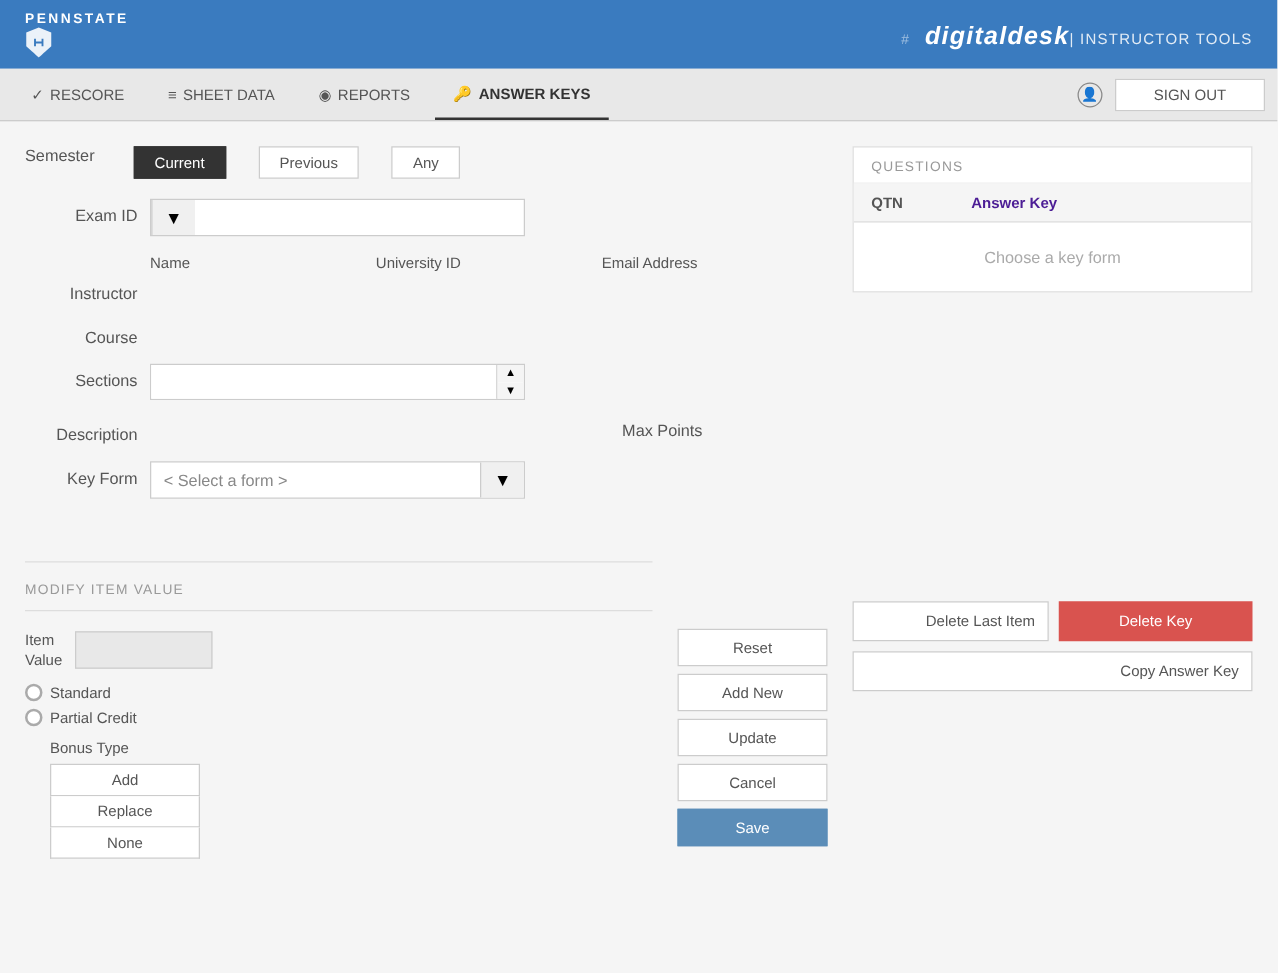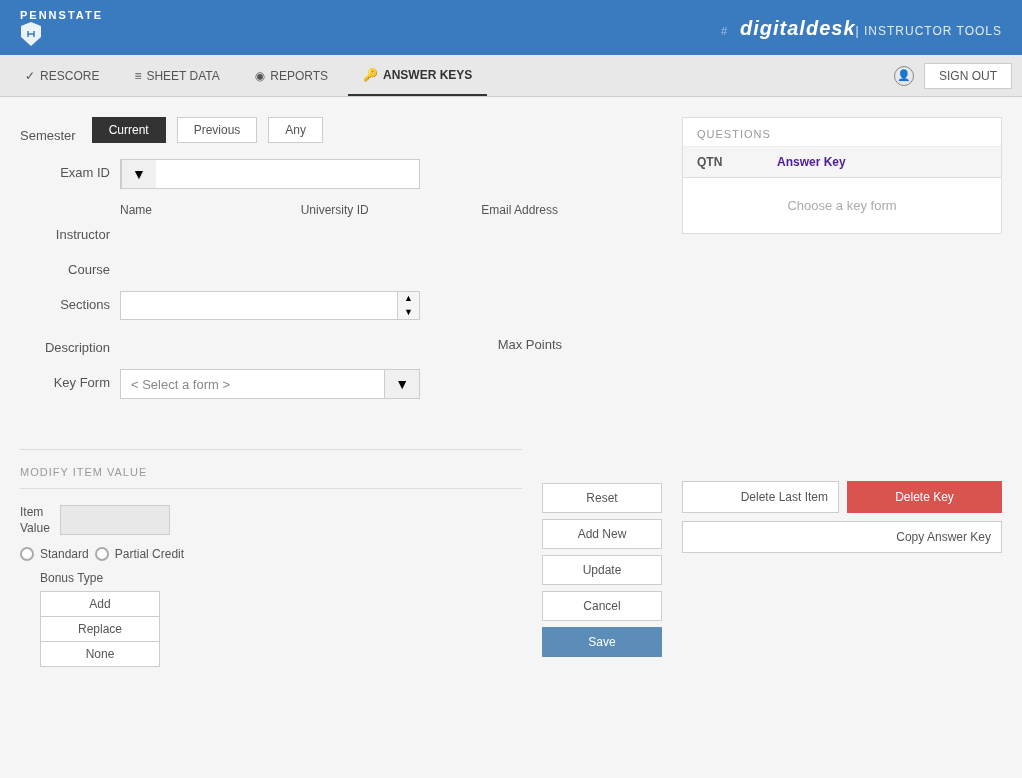--- a/index.html
+++ b/index.html
@@ -40,39 +40,39 @@
       color: #555;
       border: none;
       background: none;
       text-transform: uppercase;
     }
     .nav-tab.active { color: #333; font-weight: bold; border-bottom: 2px solid #333; }
     .nav-right { display: flex; align-items: center; gap: 10px; }
     .sign-out-btn {
       border: 1px solid #ccc;
       background: white;
-      padding: 5px 14px;
+      padding: 5px 30px;
       cursor: pointer;
       font-size: 12px;
       color: #555;
     }
 
     
     .main-content {
       display: flex;
       gap: 0;
       padding: 20px;
       gap: 20px;
     }
 
     .left-panel { flex: 1; }
     .right-panel { width: 320px; }
 
     
-    .semester-row { display: flex; align-items: flex-end; gap: 11px; margin-bottom: 16px; }
+    .semester-row { display: flex; align-items: flex-start; gap: 26px; margin-bottom: 16px; }
     .semester-label { font-size: 13px; color: #555; margin-right: 5px; }
     .semester-btn {
       padding: 5px 16px;
       border: 1px solid #ccc;
       background: white;
       cursor: pointer;
       font-size: 12px;
       color: #555;
     }
     .semester-btn.active {
@@ -176,21 +176,21 @@
     .item-value-label { font-size: 12px; color: #555; }
     .item-value-input {
       width: 110px;
       height: 30px;
       border: 1px solid #ccc;
       background: #e8e8e8;
       padding: 0 8px;
     }
 
     
-    .radio-group { display: flex; flex-direction: row; gap: 6px; margin-bottom: 10px; }
+    .radio-group { display: flex; flex-direction: column; gap: 6px; margin-bottom: 10px; }
     .radio-option { display: flex; align-items: center; gap: 6px; font-size: 12px; color: #555; cursor: pointer; }
     .radio-circle {
       width: 14px; height: 14px;
       border-radius: 50%;
       border: 2px solid #aaa;
       background: white;
       flex-shrink: 0;
     }
 
     

